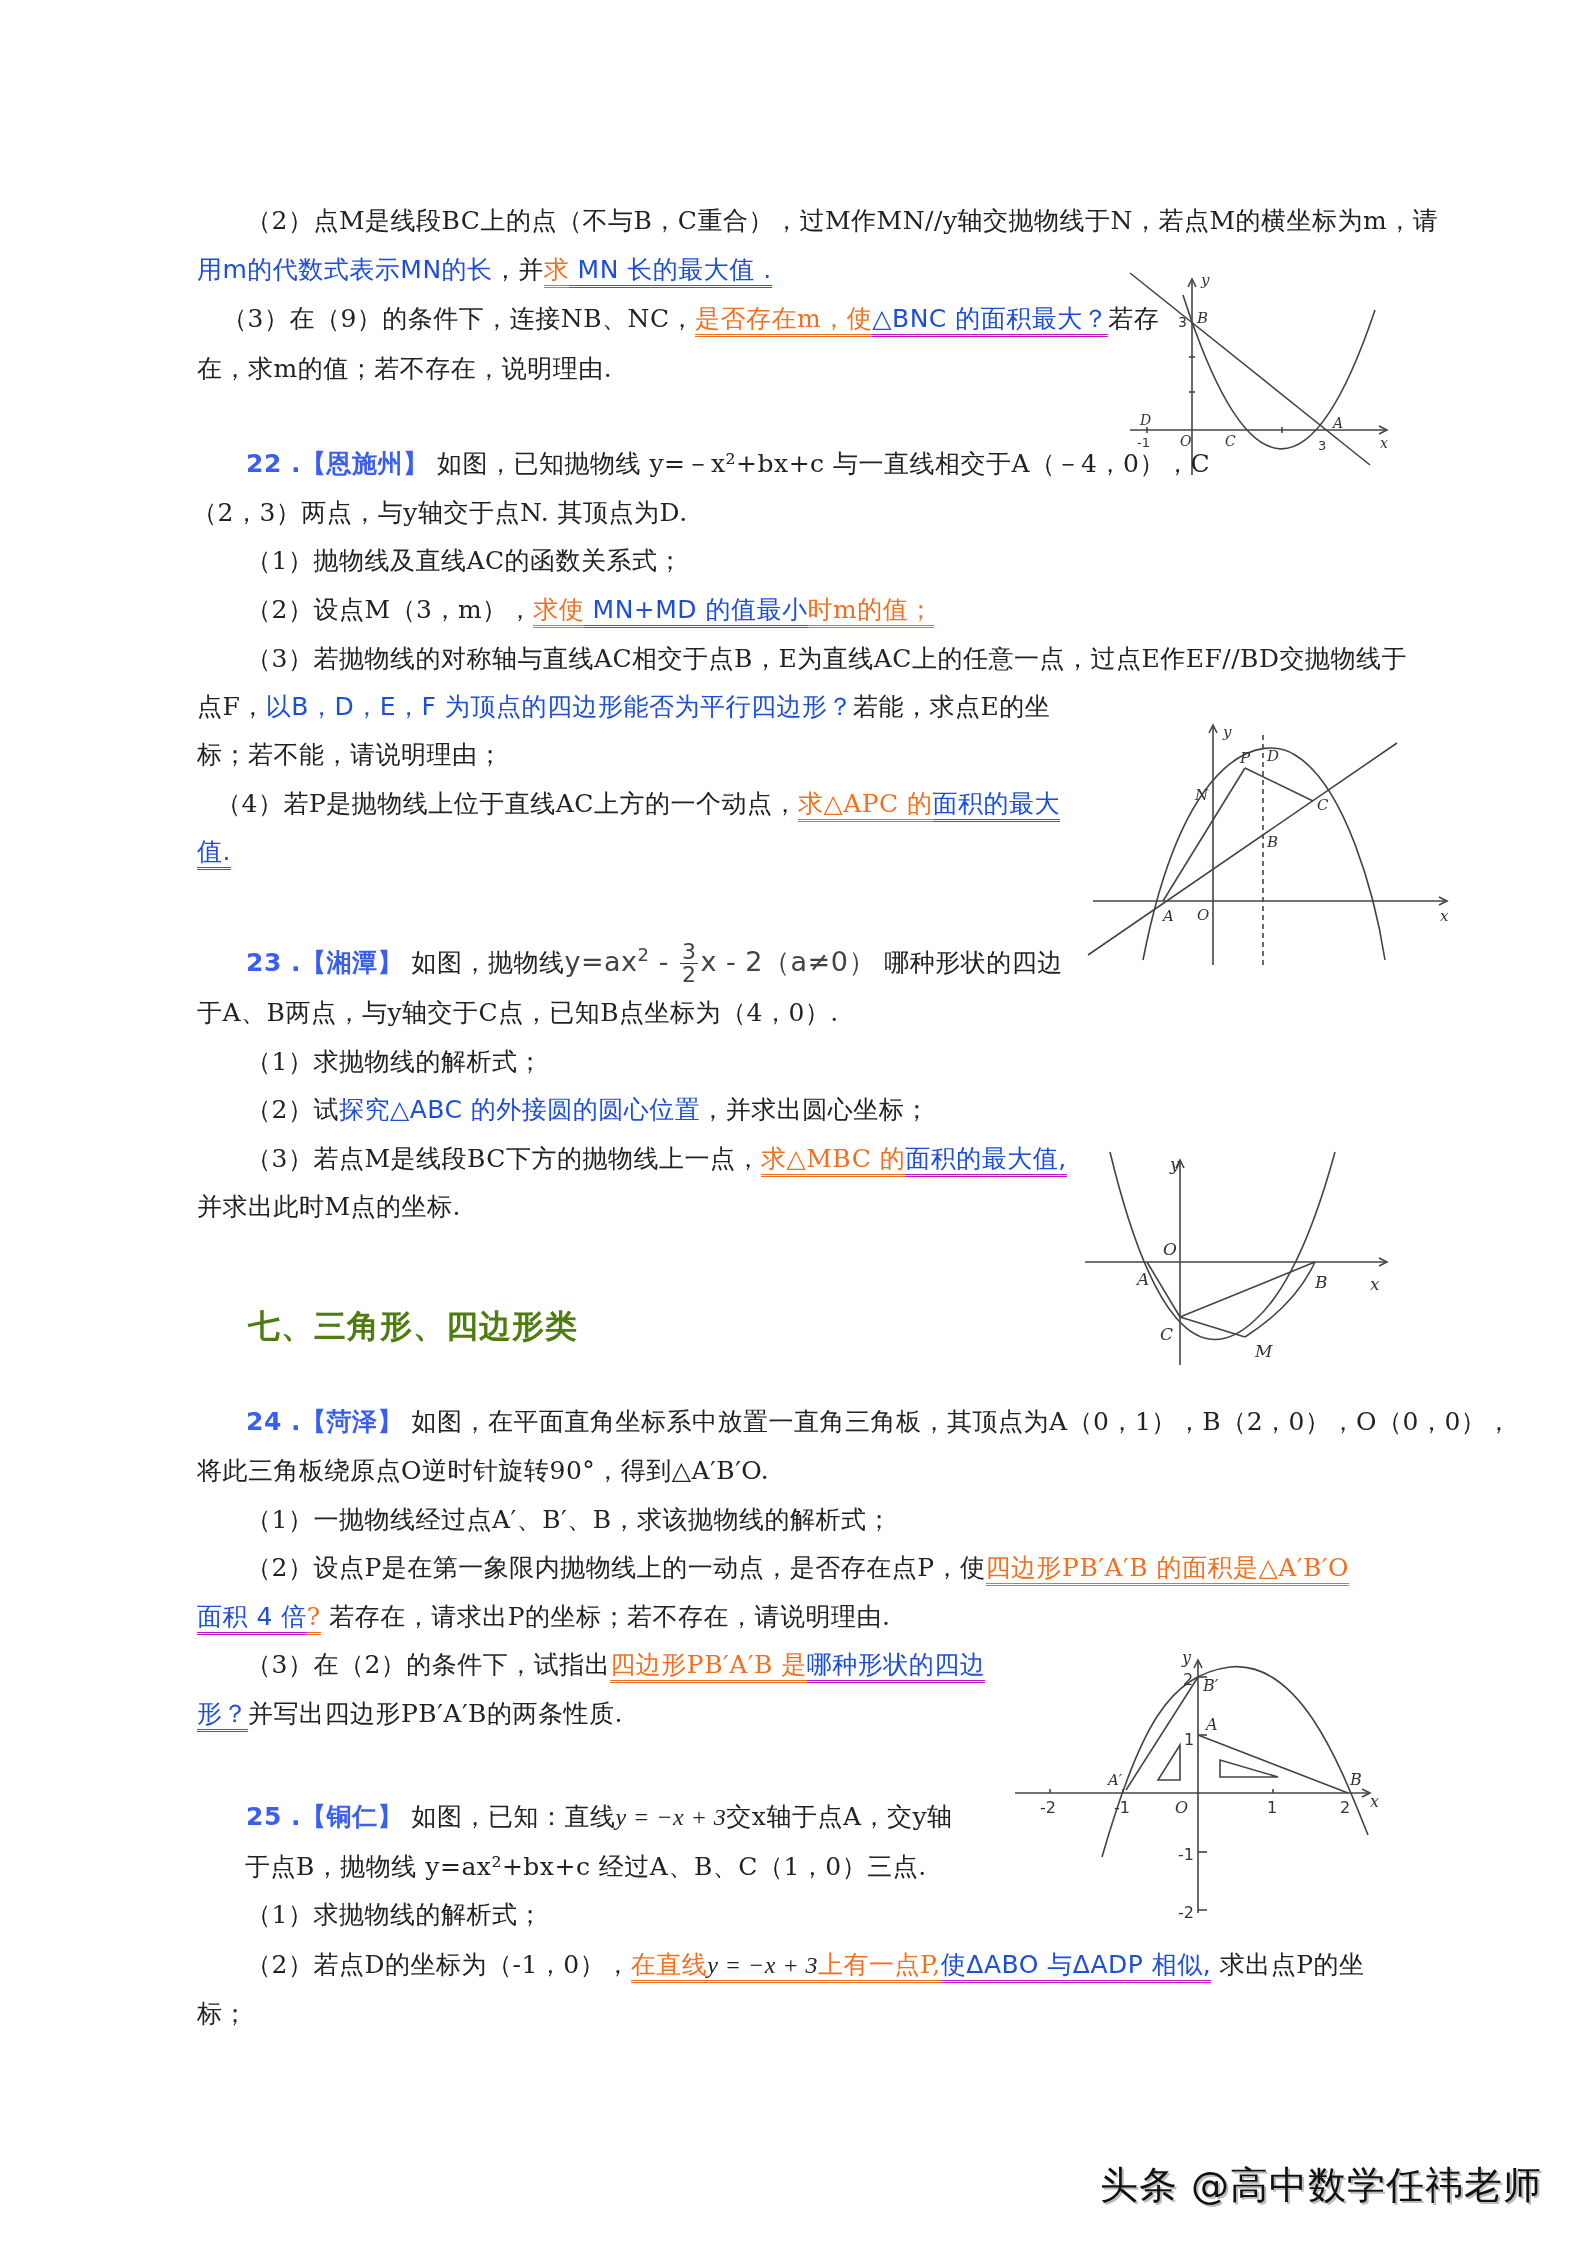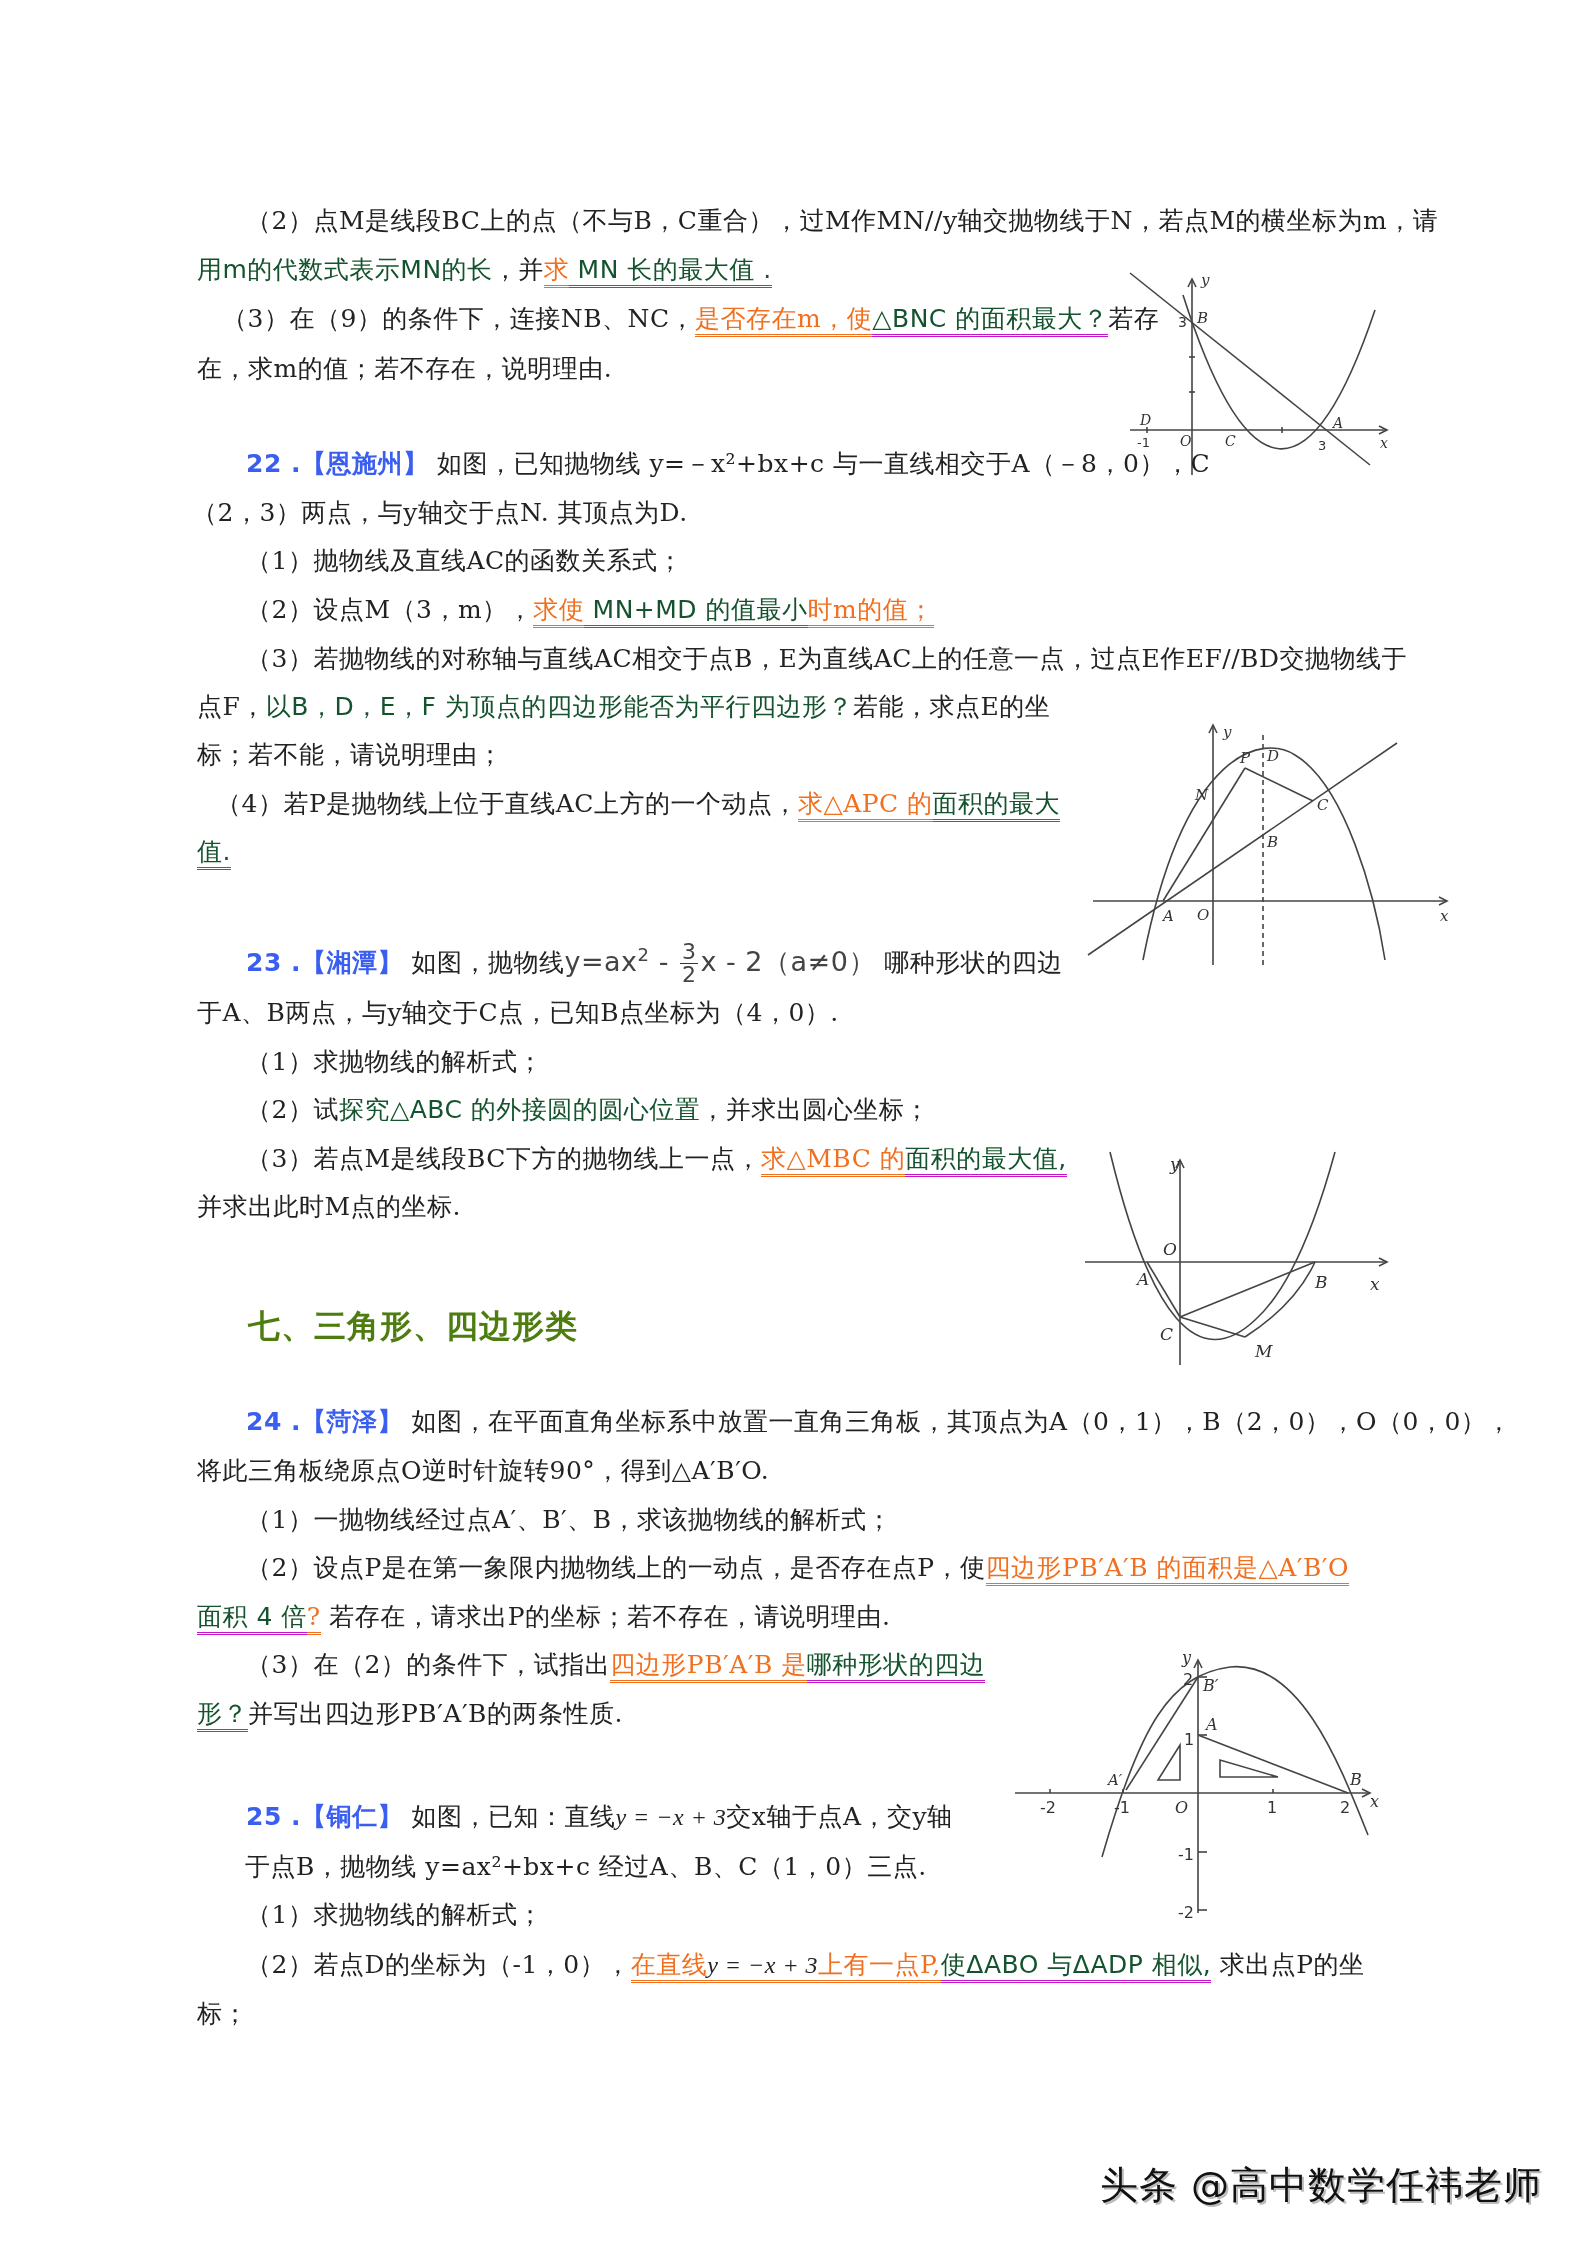--- a/index.html
+++ b/index.html
@@ -1,20 +1,20 @@
 <!DOCTYPE html>
 <html><head>
 <meta charset="utf-8">
 <style>
   html, body { margin: 0; padding: 0; background: #ffffff; }
   body { width: 1587px; height: 2245px; position: relative; overflow: hidden;
          font-family: "DejaVu Serif", "Liberation Serif", serif; color: #222; }
   .line { position: absolute; font-size: 25px; line-height: 34px; white-space: nowrap; letter-spacing: 0.5px; }
   .num { color: #3a5ef0; font-family: "DejaVu Sans", "Liberation Sans", sans-serif; font-weight: bold; }
-  .mag { color: #14532d; font-family: "DejaVu Sans", "Liberation Sans", sans-serif; }
+  .mag { color: #1d4ed8; font-family: "DejaVu Sans", "Liberation Sans", sans-serif; }
   .org { color: #f07020; }
   .u-org { border-bottom: 3px double #f07020; padding-bottom: 1px; }
   .u-mag { border-bottom: 3px double #c415c8; padding-bottom: 1px; }
   .section-title { position: absolute; font-family: "DejaVu Sans", "Liberation Sans", sans-serif;
                    color: #4d7c0f; font-size: 32px; font-weight: bold; letter-spacing: 1px; }
   .fig { position: absolute; }
   .fig svg text { font-family: "DejaVu Serif", "Liberation Serif", serif; font-style: italic; fill: #333; }
   .fig svg .tick { font-style: normal; font-family: "DejaVu Sans", "Liberation Sans", sans-serif; }
   .frac { display: inline-block; vertical-align: middle; text-align: center; font-size: 22px; line-height: 22px; margin: 0 2px; }
   .frac span { display: block; }
@@ -62,21 +62,21 @@
     <text x="55" y="181" font-size="14">O</text>
     <text x="100" y="181" font-size="14">C</text>
     <text x="208" y="163" font-size="14">A</text>
     <text x="193" y="185" font-size="13" class="tick">3</text>
     <text x="255" y="183" font-size="14">x</text>
   </svg>
 </div>
 
 <div class="line" style="left:246px; top:447px;">
   <span class="num">22 .</span><span class="num">【恩施州】</span>
-  <span>如图，已知抛物线 y=－x²+bx+c 与一直线相交于A（－8，0），C</span>
+  <span>如图，已知抛物线 y=－x²+bx+c 与一直线相交于A（－4，0），C</span>
 </div>
 <div class="line" style="left:192px; top:496px;">
   <span>（2，3）两点，与y轴交于点N. 其顶点为D.</span>
 </div>
 <div class="line" style="left:246px; top:544px;">
   <span>（1）抛物线及直线AC的函数关系式；</span>
 </div>
 <div class="line" style="left:246px; top:593px;">
   <span>（2）设点M（3，m），</span><span class="org u-org">求使</span><span class="mag u-mag"> MN+MD 的值最小</span><span class="org u-org">时m的值；</span>
 </div>

